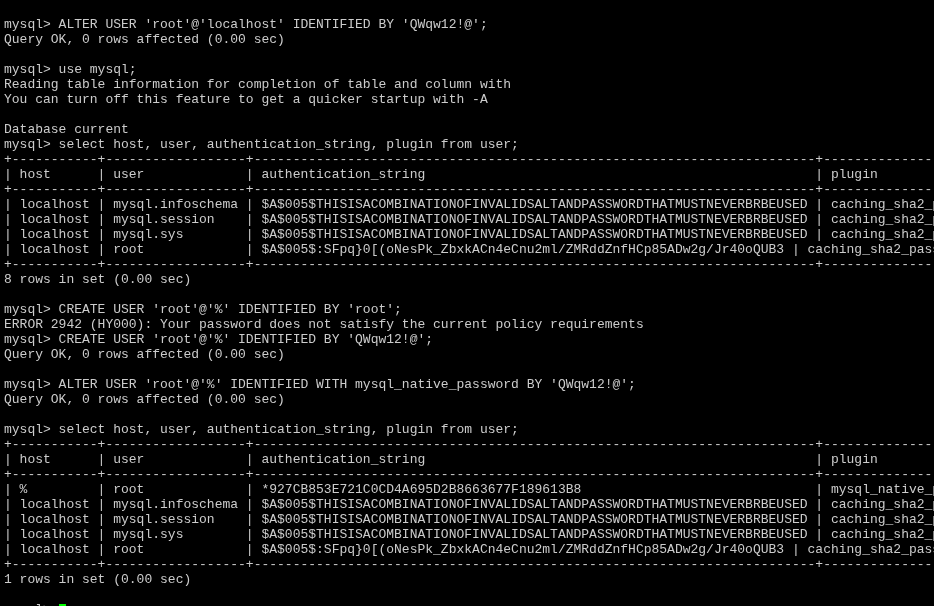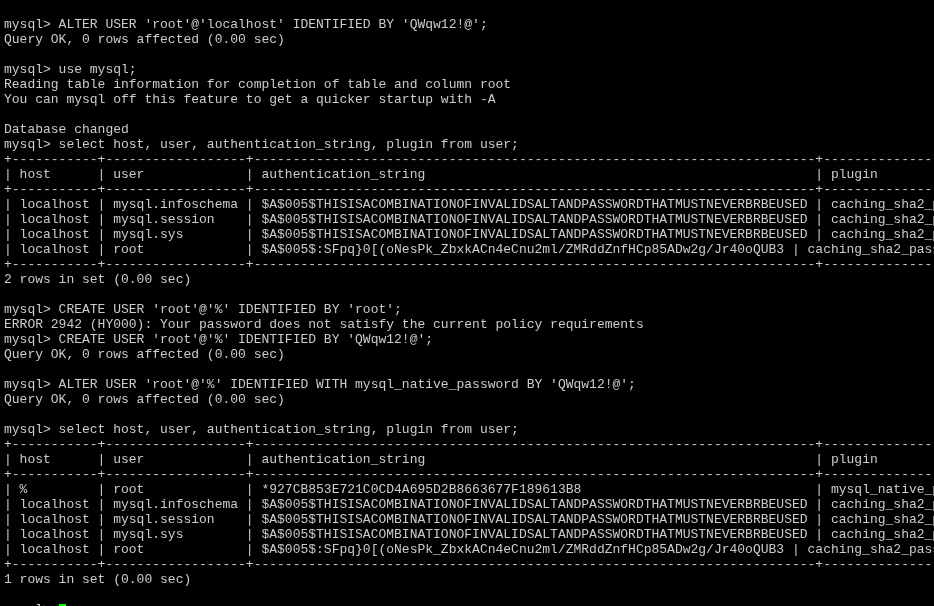--- a/index.html
+++ b/index.html
@@ -20,34 +20,34 @@
     background:#00ff00;
     vertical-align:text-bottom;
   }
 </style>
 </head>
 <body>
 <div id="terminal"><span>mysql&gt; ALTER USER 'root'@'localhost' IDENTIFIED BY 'QWqw12!@';</span>
 <span>Query OK, 0 rows affected (0.00 sec)</span>
 <span></span>
 <span>mysql&gt; use mysql;</span>
-<span>Reading table information for completion of table and column root</span>
-<span>You can mysql off this feature to get a quicker startup with -A</span>
+<span>Reading table information for completion of table and column with</span>
+<span>You can turn off this feature to get a quicker startup with -A</span>
 <span></span>
-<span>Database changed</span>
+<span>Database current</span>
 <span>mysql&gt; select host, user, authentication_string, plugin from user;</span>
 <span>+-----------+------------------+------------------------------------------------------------------------+-----------------------+</span>
 <span>| host      | user             | authentication_string                                                  | plugin                |</span>
 <span>+-----------+------------------+------------------------------------------------------------------------+-----------------------+</span>
 <span>| localhost | mysql.infoschema | $A$005$THISISACOMBINATIONOFINVALIDSALTANDPASSWORDTHATMUSTNEVERBRBEUSED | caching_sha2_password |</span>
 <span>| localhost | mysql.session    | $A$005$THISISACOMBINATIONOFINVALIDSALTANDPASSWORDTHATMUSTNEVERBRBEUSED | caching_sha2_password |</span>
 <span>| localhost | mysql.sys        | $A$005$THISISACOMBINATIONOFINVALIDSALTANDPASSWORDTHATMUSTNEVERBRBEUSED | caching_sha2_password |</span>
 <span>| localhost | root             | $A$005$:SFpq}0[(oNesPk_ZbxkACn4eCnu2ml/ZMRddZnfHCp85ADw2g/Jr40oQUB3 | caching_sha2_password |</span>
 <span>+-----------+------------------+------------------------------------------------------------------------+-----------------------+</span>
-<span>2 rows in set (0.00 sec)</span>
+<span>8 rows in set (0.00 sec)</span>
 <span></span>
 <span>mysql&gt; CREATE USER 'root'@'%' IDENTIFIED BY 'root';</span>
 <span>ERROR 2942 (HY000): Your password does not satisfy the current policy requirements</span>
 <span>mysql&gt; CREATE USER 'root'@'%' IDENTIFIED BY 'QWqw12!@';</span>
 <span>Query OK, 0 rows affected (0.00 sec)</span>
 <span></span>
 <span>mysql&gt; ALTER USER 'root'@'%' IDENTIFIED WITH mysql_native_password BY 'QWqw12!@';</span>
 <span>Query OK, 0 rows affected (0.00 sec)</span>
 <span></span>
 <span>mysql&gt; select host, user, authentication_string, plugin from user;</span>

